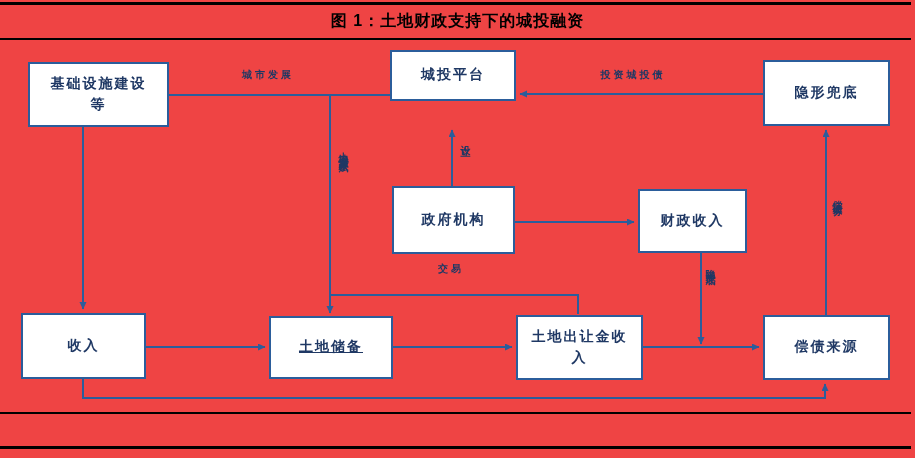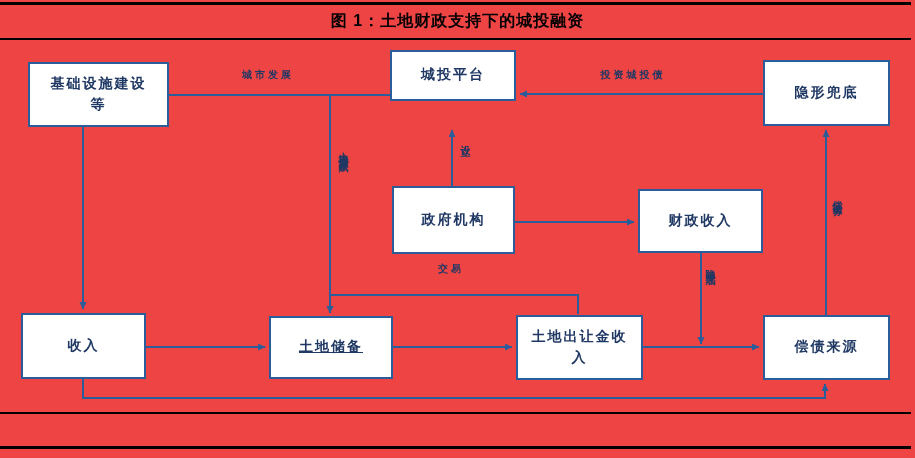--- a/index.html
+++ b/index.html
@@ -57,21 +57,21 @@
     writing-mode:vertical-rl;
     text-orientation:upright;
     letter-spacing:2px;
     white-space:normal;
   }
   
   .n-infra{left:28px;top:62px;width:141px;height:65px;}
   .n-chengtou{left:390px;top:50px;width:126px;height:51px;}
   .n-finance{left:763px;top:60px;width:127px;height:66px;}
   .n-gov{left:392px;top:186px;width:123px;height:68px;}
-  .n-fiscal{left:638px;top:189px;width:125px;height:64px;}
+  .n-fiscal{left:638px;top:189px;width:109px;height:64px;}
   .n-income{left:21px;top:313px;width:125px;height:66px;}
   .n-reserve{left:269px;top:316px;width:124px;height:63px;text-decoration:underline;}
   .n-transfer{left:516px;top:315px;width:127px;height:65px;}
   .n-repaysrc{left:763px;top:315px;width:127px;height:65px;}
   
   .l-urban{left:212px;top:68px;width:112px;}
   .l-invest{left:577px;top:68px;width:112px;}
   .l-establish{left:458px;top:137px;}
   .l-endow{left:336px;top:144px;}
   .l-trade{left:427px;top:262px;margin-left:11px;}

